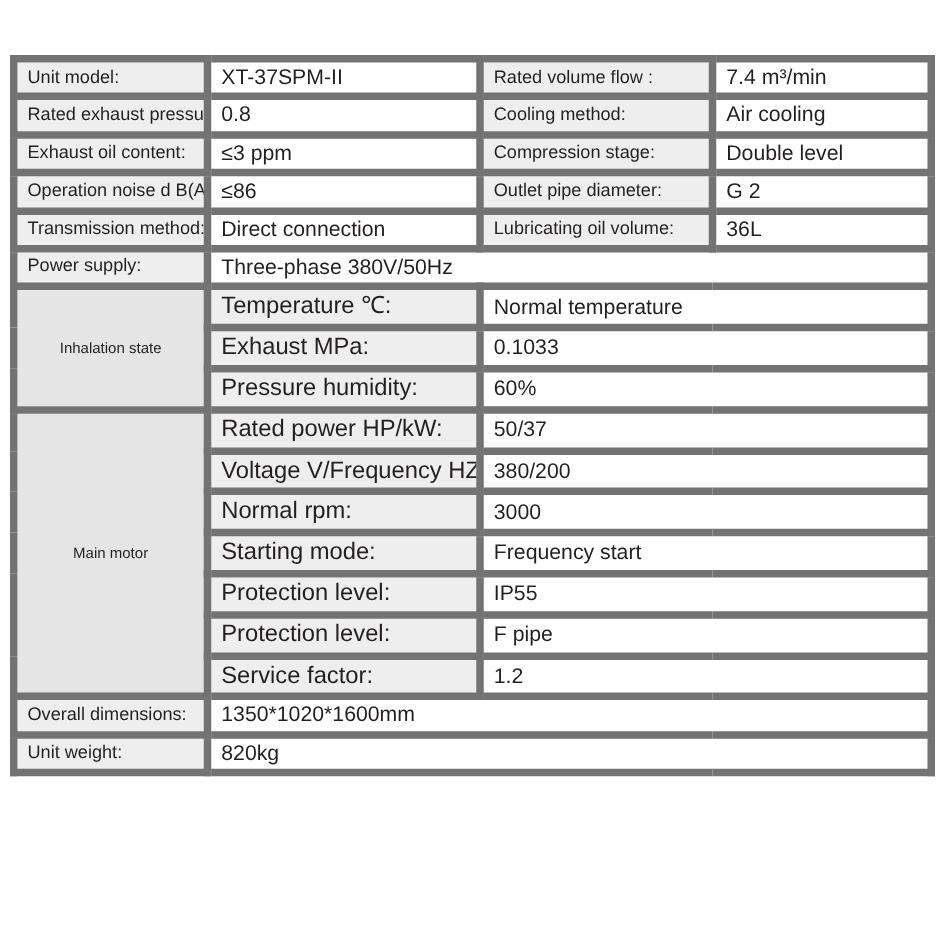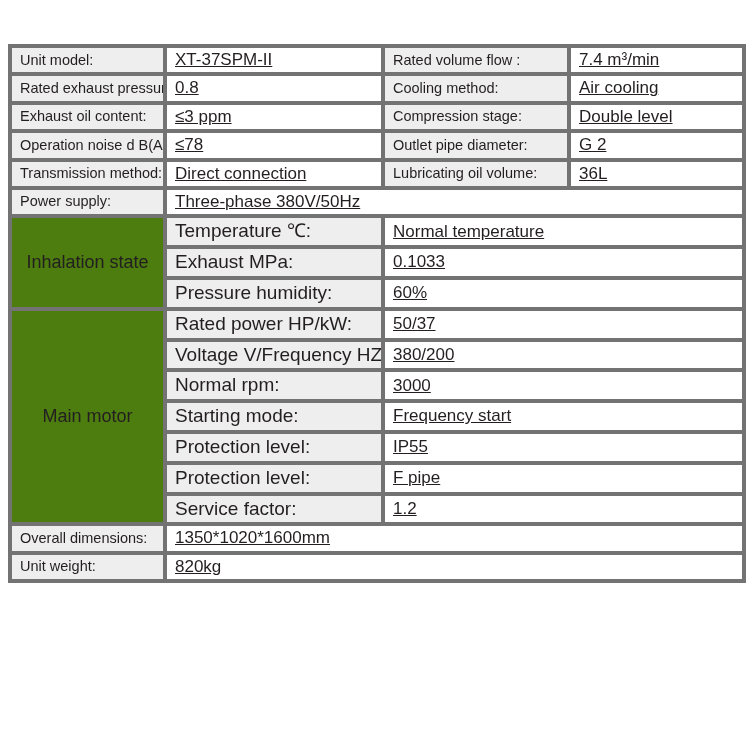--- a/index.html
+++ b/index.html
@@ -20,45 +20,44 @@
   }
 
   table.spec {
     border-collapse: collapse;
     width: 734px;
     table-layout: fixed;
     border: 1px solid #231f20;
   }
 
   table.spec td {
-    border: 4px solid #737373;
+    border: 6px solid #737373;
     padding: 2px 8px;
     vertical-align: middle;
     color: #231f20;
     line-height: 1.2;
     overflow: hidden;
     white-space: nowrap;
   }
 
   
   td.label {
     background: #eeeeee;
     font-size: 14.5px;
   }
 
   
   td.value {
     background: #ffffff;
     font-size: 17px;
-    text-decoration: underline;
   }
 
   td.group {
-    background: #4d7c0f;
-    font-size: 18px;
+    background: #e5e5e5;
+    font-size: 12px;
     text-align: center;
   }
 
   td.label-indent {
     background: #eeeeee;
     font-size: 19px;
     padding-left: 14px;
   }
 </style>
 </head>
@@ -87,21 +86,21 @@
         <td class="value">Air cooling</td>
       </tr>
       <tr>
         <td class="label">Exhaust oil content:</td>
         <td class="value">≤3 ppm</td>
         <td class="label">Compression stage:</td>
         <td class="value">Double level</td>
       </tr>
       <tr>
         <td class="label">Operation noise d B(A)±2:</td>
-        <td class="value">≤78</td>
+        <td class="value">≤86</td>
         <td class="label">Outlet pipe diameter:</td>
         <td class="value">G 2</td>
       </tr>
       <tr>
         <td class="label">Transmission method:</td>
         <td class="value">Direct connection</td>
         <td class="label">Lubricating oil volume:</td>
         <td class="value">36L</td>
       </tr>
 

